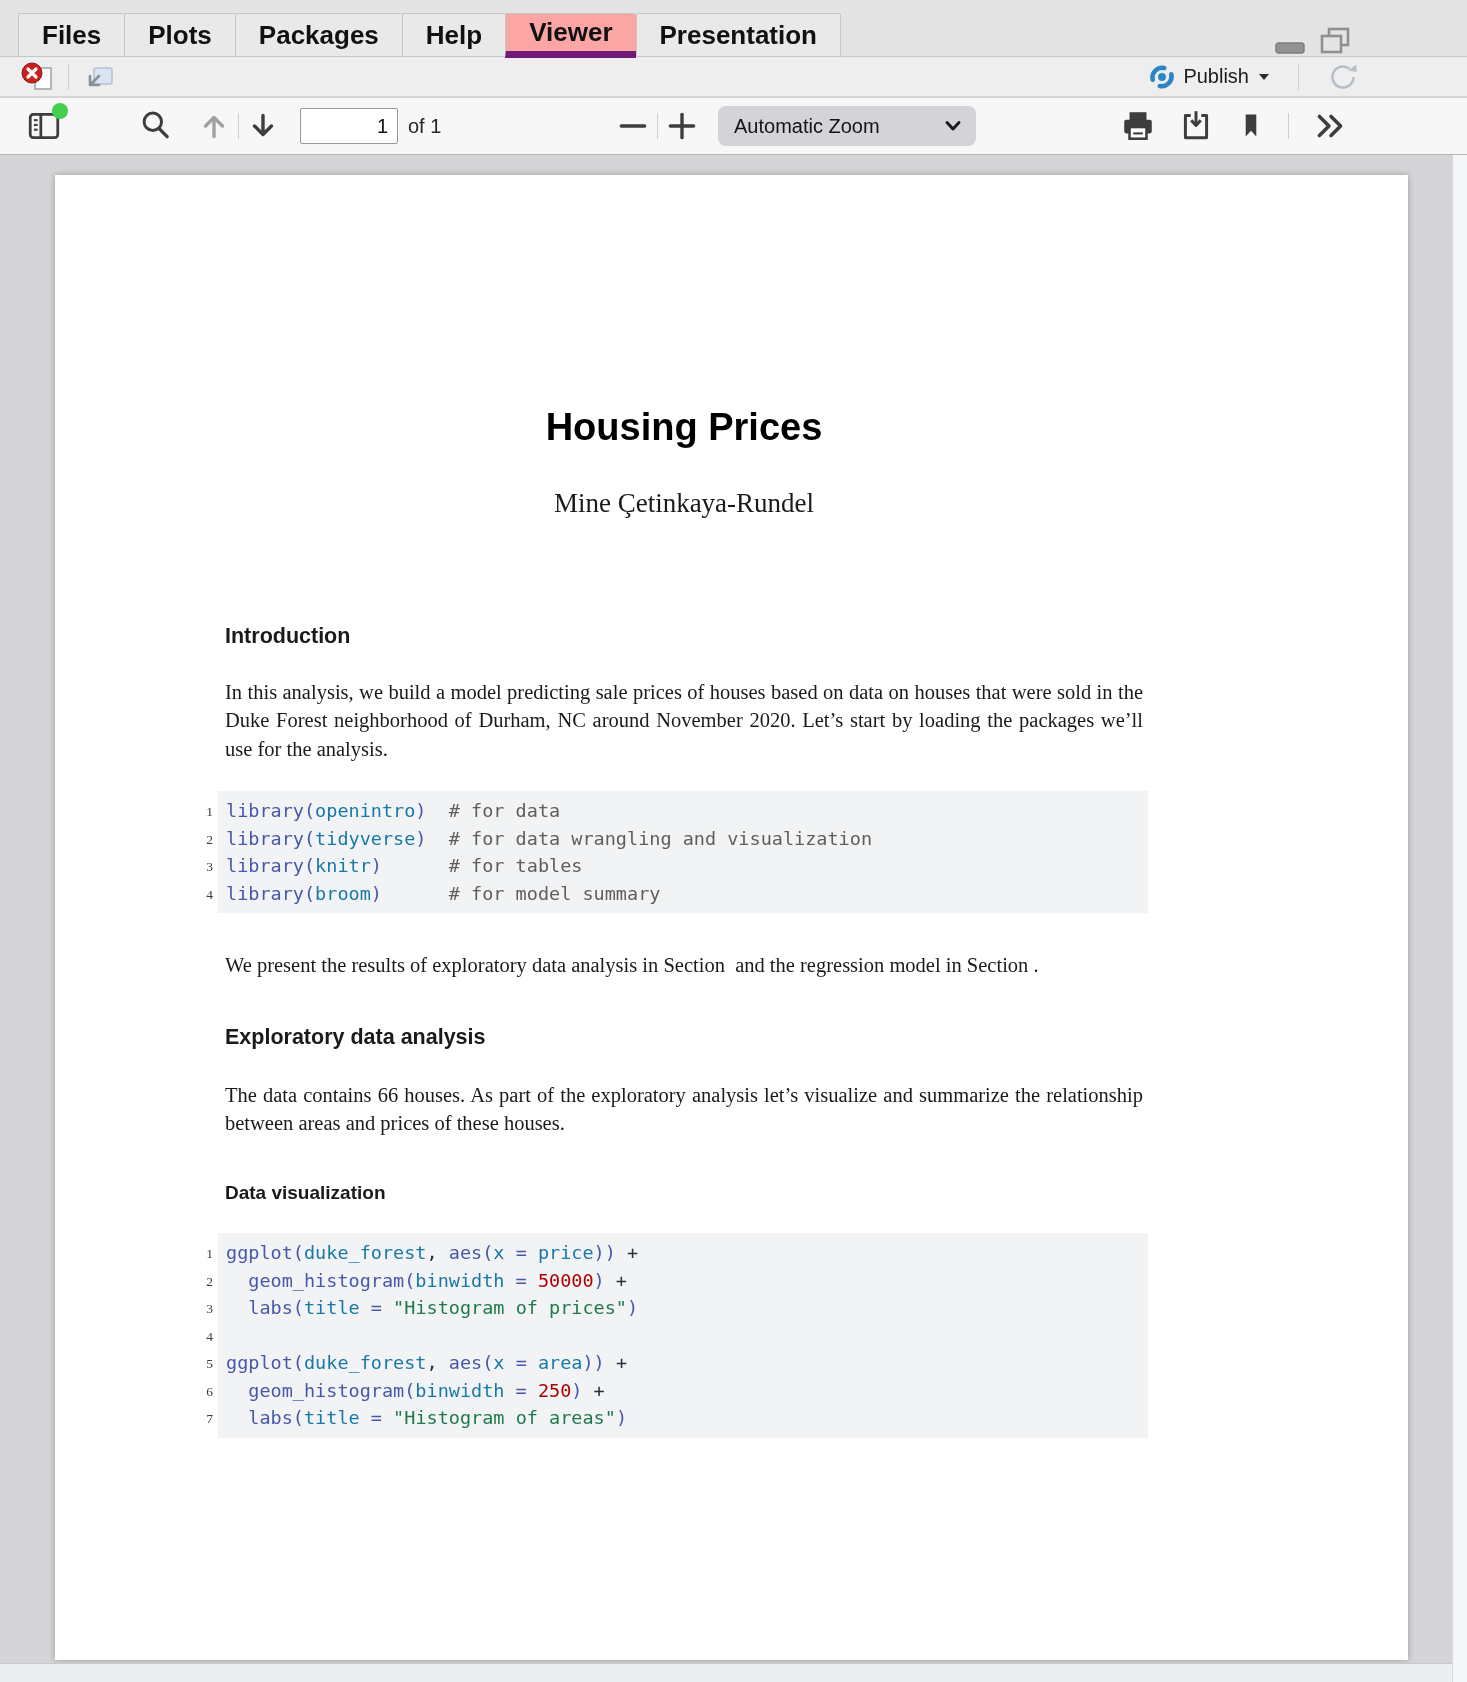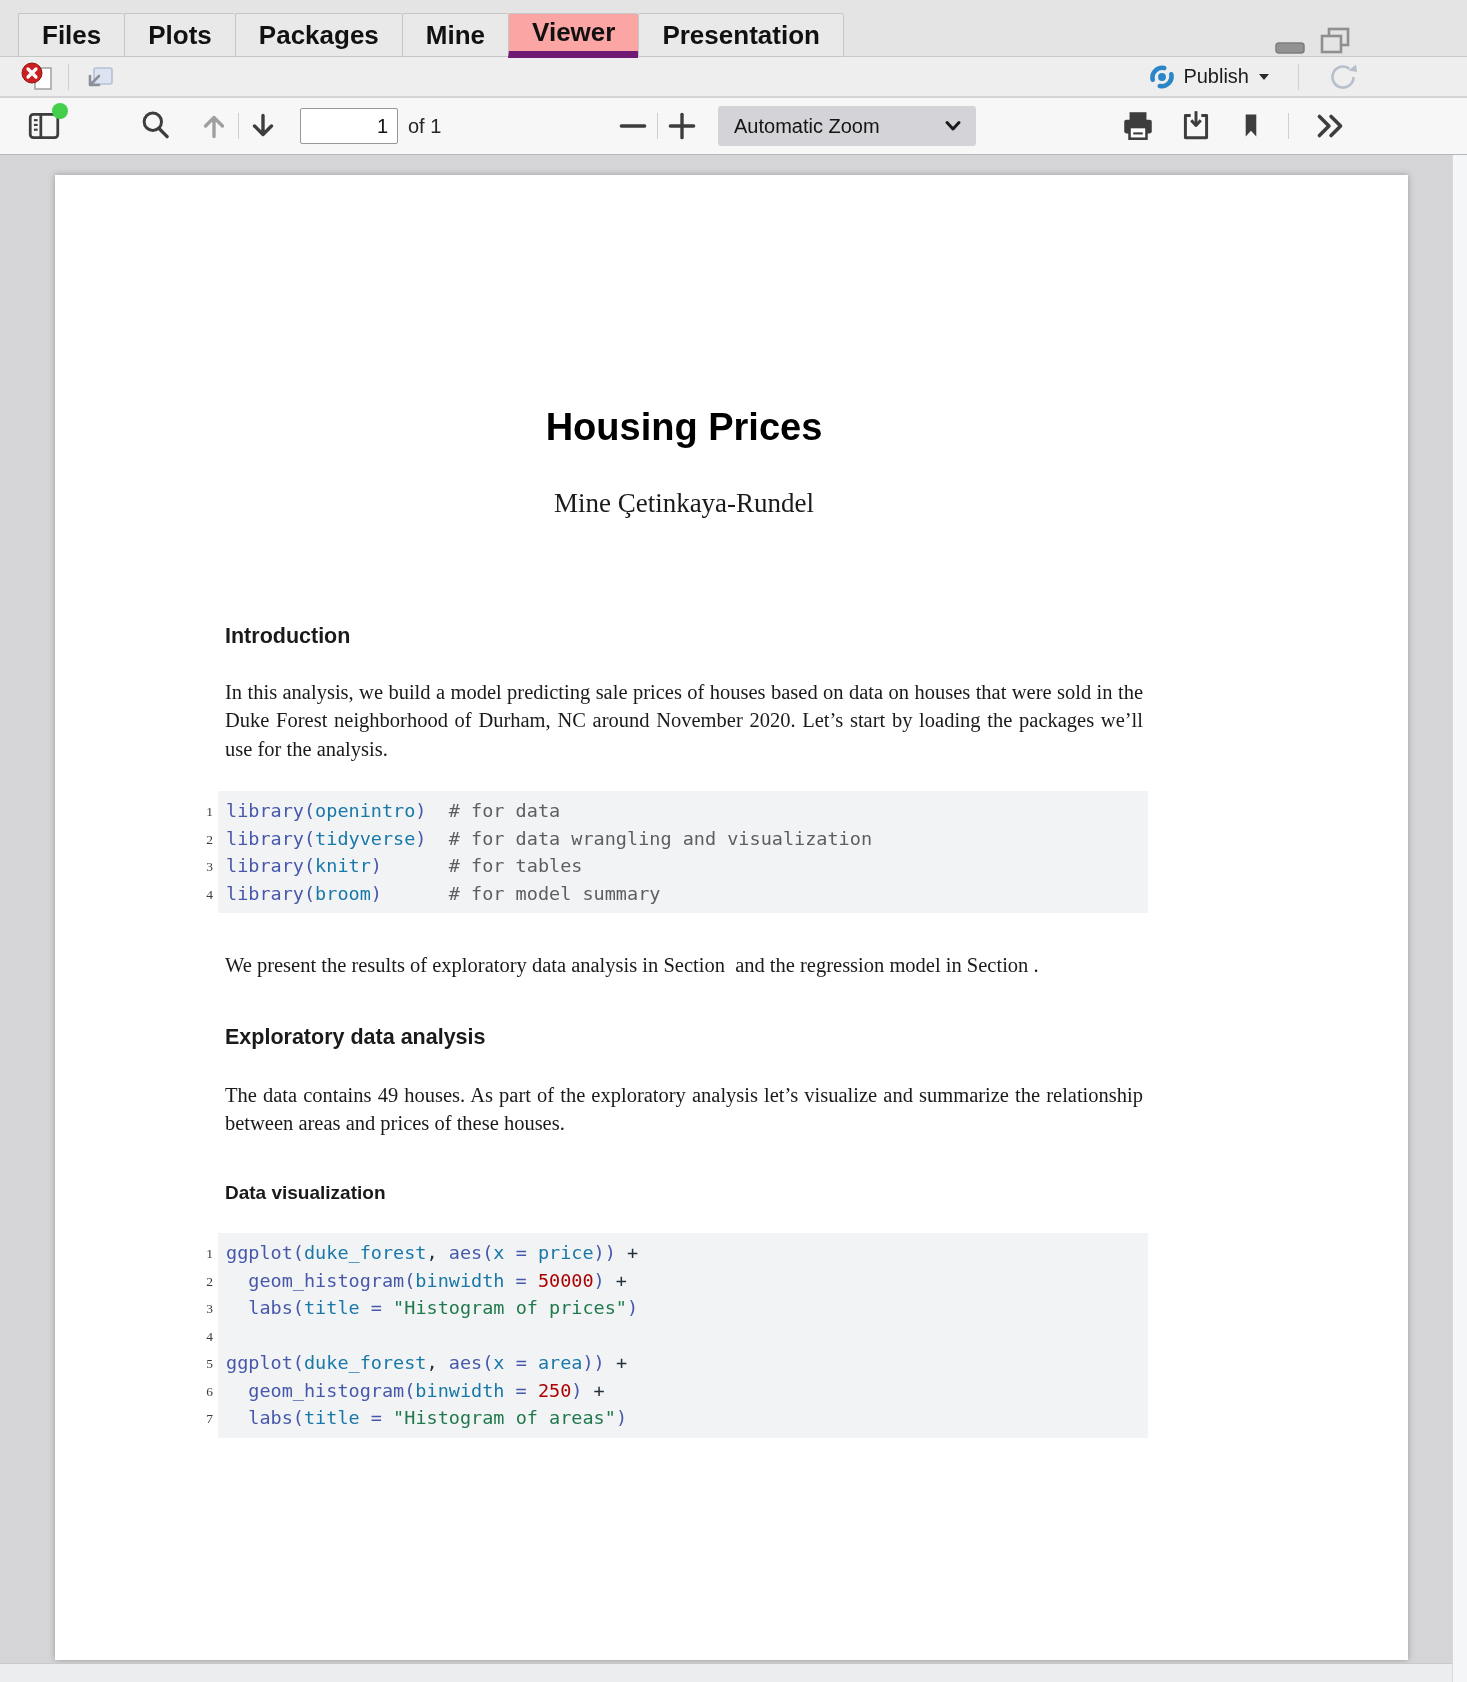--- a/index.html
+++ b/index.html
@@ -36,21 +36,21 @@
   .g-nav{left:196px;gap:6px;}
   .g-page{left:300px;gap:10px;}
   .g-zoom{left:615px;gap:6px;}
   .g-zoomsel{left:718px;}
   .g-right{right:118px;gap:22px;}
   .page-input{width:98px;height:36px;border:1px solid #97979c;border-radius:2px;background:#fff;
               font-size:20px;text-align:right;padding:0 9px;box-sizing:border-box;color:#111;
               font-family:"Liberation Sans",sans-serif;}
   .page-of{font-size:20px;color:#262626;}
   .zoom-select{display:flex;align-items:center;justify-content:space-between;width:258px;height:40px;
-               background:#d3d3d8;border-radius:3px;padding:0 14px 0 16px;box-sizing:border-box;cursor:pointer;}
+               background:#d3d3d8;border-radius:8px;padding:0 14px 0 16px;box-sizing:border-box;cursor:pointer;}
   .zoom-select span{font-size:20px;color:#141414;}
   .sidebar-wrap{position:relative;}
   .green-dot{position:absolute;top:-5px;right:-6px;width:16px;height:16px;border-radius:50%;background:#43ce4c;}
 
   
   .viewer{position:absolute;top:155px;left:0;width:100%;height:1527px;background:#d5d5d8;}
   .page{position:absolute;left:55px;top:20px;width:1353px;height:1485px;background:#ffffff;
         box-shadow:0 0 6px rgba(0,0,0,.28);}
   .scroll-track{position:absolute;top:0;right:0;width:15px;height:1527px;background:#f5f6f8;
                 border-left:1px solid #d8d8da;box-sizing:border-box;}
@@ -96,21 +96,21 @@
       <div class="tab">
           <span>Files</span>
         </div>
       <div class="tab">
           <span>Plots</span>
         </div>
       <div class="tab">
           <span>Packages</span>
         </div>
       <div class="tab">
-          <span>Mine</span>
+          <span>Help</span>
         </div>
       <div class="tab active">
           <span>Viewer</span>
         </div>
       <div class="tab">
           <span>Presentation</span>
         </div>
     </div>
     <div class="winbtns">
       <button class="iconbtn" title="">
@@ -268,21 +268,21 @@
         <div class="codeblock cb1">
             <div class="code-line"><span class="lineno">1</span><span class="tok-fu">library(</span><span class="tok-id">openintro</span><span class="tok-fu">)</span><span class="tok-pl">  </span><span class="tok-co"># for data</span></div>
             <div class="code-line"><span class="lineno">2</span><span class="tok-fu">library(</span><span class="tok-id">tidyverse</span><span class="tok-fu">)</span><span class="tok-pl">  </span><span class="tok-co"># for data wrangling and visualization</span></div>
             <div class="code-line"><span class="lineno">3</span><span class="tok-fu">library(</span><span class="tok-id">knitr</span><span class="tok-fu">)</span><span class="tok-pl">      </span><span class="tok-co"># for tables</span></div>
             <div class="code-line"><span class="lineno">4</span><span class="tok-fu">library(</span><span class="tok-id">broom</span><span class="tok-fu">)</span><span class="tok-pl">      </span><span class="tok-co"># for model summary</span></div>
           </div>
 
         <p class="para p2">We present the results of exploratory data analysis in Section&nbsp; and the regression model in Section&nbsp;.</p>
 
         <h2 class="h2 eda">Exploratory data analysis</h2>
-        <p class="para p3">The data contains 49 houses. As part of the exploratory analysis let’s visualize and summarize the relationship between areas and prices of these houses.</p>
+        <p class="para p3">The data contains 66 houses. As part of the exploratory analysis let’s visualize and summarize the relationship between areas and prices of these houses.</p>
 
         <h3 class="h3">Data visualization</h3>
 
         <div class="codeblock cb2">
             <div class="code-line"><span class="lineno">1</span><span class="tok-fu">ggplot(</span><span class="tok-id">duke_forest</span><span class="tok-pl">, </span><span class="tok-fu">aes(</span><span class="tok-id">x</span><span class="tok-pl"> </span><span class="tok-op">=</span><span class="tok-pl"> </span><span class="tok-id">price</span><span class="tok-fu">))</span><span class="tok-pl"> +</span></div>
             <div class="code-line"><span class="lineno">2</span><span class="tok-pl">  </span><span class="tok-fu">geom_histogram(</span><span class="tok-id">binwidth</span><span class="tok-pl"> </span><span class="tok-op">=</span><span class="tok-pl"> </span><span class="tok-nu">50000</span><span class="tok-fu">)</span><span class="tok-pl"> +</span></div>
             <div class="code-line"><span class="lineno">3</span><span class="tok-pl">  </span><span class="tok-fu">labs(</span><span class="tok-id">title</span><span class="tok-pl"> </span><span class="tok-op">=</span><span class="tok-pl"> </span><span class="tok-st">"Histogram of prices"</span><span class="tok-fu">)</span></div>
             <div class="code-line"><span class="lineno">4</span></div>
             <div class="code-line"><span class="lineno">5</span><span class="tok-fu">ggplot(</span><span class="tok-id">duke_forest</span><span class="tok-pl">, </span><span class="tok-fu">aes(</span><span class="tok-id">x</span><span class="tok-pl"> </span><span class="tok-op">=</span><span class="tok-pl"> </span><span class="tok-id">area</span><span class="tok-fu">))</span><span class="tok-pl"> +</span></div>
             <div class="code-line"><span class="lineno">6</span><span class="tok-pl">  </span><span class="tok-fu">geom_histogram(</span><span class="tok-id">binwidth</span><span class="tok-pl"> </span><span class="tok-op">=</span><span class="tok-pl"> </span><span class="tok-nu">250</span><span class="tok-fu">)</span><span class="tok-pl"> +</span></div>

